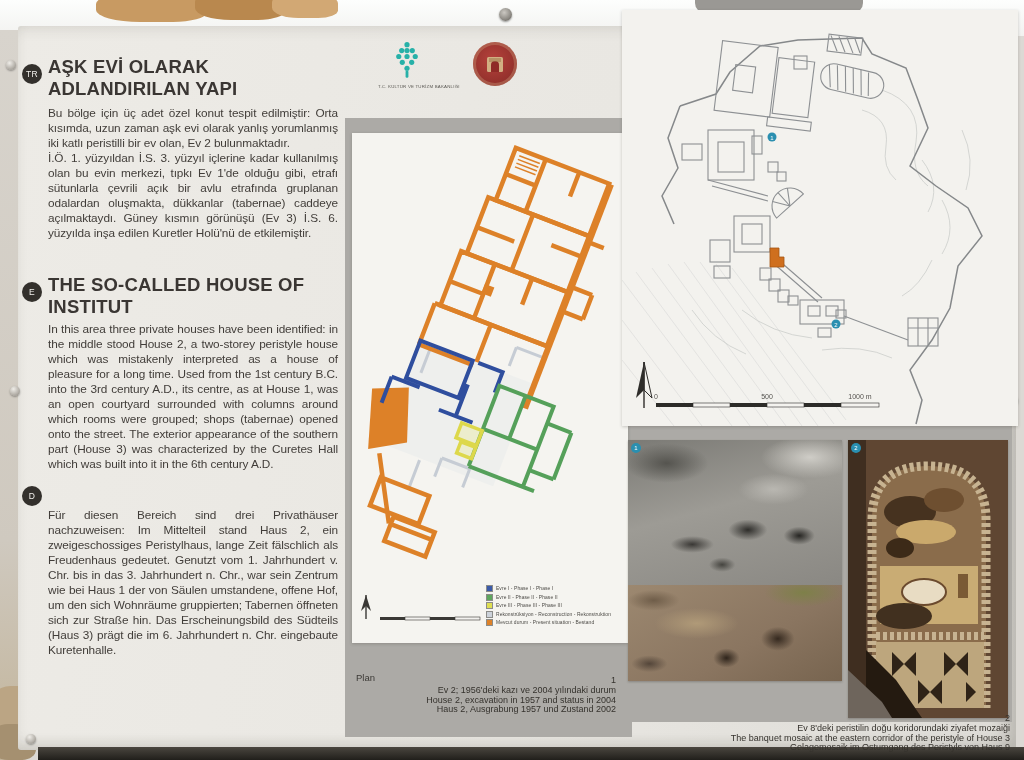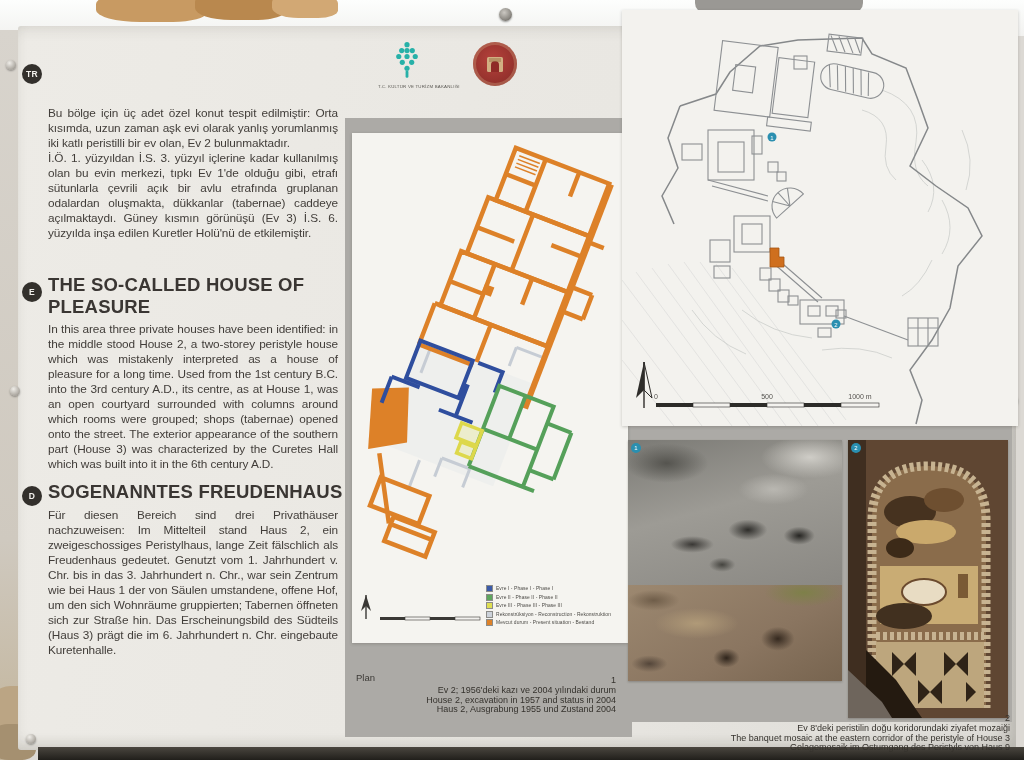--- a/index.html
+++ b/index.html
@@ -11,21 +11,21 @@
   .edge-left{left:0;top:30px;width:20px;height:730px;background:linear-gradient(#d8d4cd,#cfc9bf 70%,#c2b49a);}
   .bottom-shadow{left:38px;top:747px;width:986px;height:13px;background:linear-gradient(#4a463f,#211f1b);}
   
   .sign{left:18px;top:26px;width:998px;height:724px;border-radius:3px;
     background:linear-gradient(100deg,#edebe6 0%,#e9e7e2 55%,#dddbd6 100%);
     box-shadow:inset -12px 0 16px rgba(70,64,56,.18), inset 0 -8px 12px rgba(70,64,56,.08);}
   .bolt{border-radius:50%;background:radial-gradient(circle at 35% 30%,#efede8,#b9b5ae 55%,#87837c);box-shadow:0 1px 2px rgba(0,0,0,.35);}
   .screw{border-radius:50%;background:radial-gradient(circle at 40% 35%,#cbc8c2,#8d8a84 60%,#55524c);box-shadow:0 1px 2px rgba(0,0,0,.4);}
   
   .badge{width:20px;height:20px;border-radius:50%;background:#33302c;color:#f2f0ec;
-    font-size:8.5px;font-weight:bold;display:flex;align-items:center;justify-content:center;letter-spacing:.3px;}
+    font-size:8.5px;font-weight:normal;display:flex;align-items:center;justify-content:center;letter-spacing:.3px;}
   .sec-title{color:#3a3633;font-weight:bold;font-size:18.5px;line-height:22px;letter-spacing:.2px;}
   .sec-body{color:#413d39;font-size:11.8px;line-height:15px;text-align:justify;white-space:pre-line;letter-spacing:-.1px;}
   
   .logo-cap{font-size:4.4px;color:#5c5a55;text-align:center;letter-spacing:.2px;white-space:nowrap;}
   .redlogo{width:44px;height:44px;border-radius:50%;background:radial-gradient(circle at 45% 40%,#b5423c,#92302b 70%,#7e2723);
     display:flex;align-items:center;justify-content:center;box-shadow:inset 0 0 0 3px rgba(210,165,130,.35);}
   .oai-title{font-size:26px;font-weight:bold;color:#272b33;letter-spacing:1px;line-height:26px;}
   .oai-line{font-size:4.3px;color:#6b6965;letter-spacing:.4px;line-height:5.4px;white-space:nowrap;}
   .oai-red{color:#a3322e;}
   
@@ -82,30 +82,31 @@
   <div class="abs sign"></div>
   <div class="abs bottom-shadow"></div>
 
   <div class="abs screw" style="left:499px;top:8px;width:13px;height:13px;"></div>
   <div class="abs bolt" style="left:6px;top:60px;width:10px;height:10px;"></div>
   <div class="abs bolt" style="left:10px;top:386px;width:10px;height:10px;"></div>
   <div class="abs bolt" style="left:26px;top:734px;width:10px;height:10px;"></div>
   <div class="abs bolt" style="left:1007px;top:395px;width:11px;height:11px;"></div>
 
   <div class="abs badge" style="left:22px;top:64px;">TR</div>
+  <div class="abs sec-title" style="left:48px;top:56px;width:300px;white-space:pre-line;">AŞK EVİ OLARAK
+ADLANDIRILAN YAPI</div>
   <div class="abs sec-body" style="left:48px;top:106px;width:290px;">Bu bölge için üç adet özel konut tespit edilmiştir: Orta kısımda, uzun zaman aşk evi olarak yanlış yorumlanmış iki katlı peristilli bir ev olan, Ev 2 bulunmaktadır.
 İ.Ö. 1. yüzyıldan İ.S. 3. yüzyıl içlerine kadar kullanılmış olan bu evin merkezi, tıpkı Ev 1'de olduğu gibi, etrafı sütunlarla çevrili açık bir avlu etrafında gruplanan odalardan oluşmakta, dükkanlar (tabernae) caddeye açılmaktaydı. Güney kısmın görünüşü (Ev 3) İ.S. 6. yüzyılda inşa edilen Kuretler Holü'nü de etkilemiştir.</div>
 
   <div class="abs badge" style="left:22px;top:282px;">E</div>
   <div class="abs sec-title" style="left:48px;top:274px;width:300px;white-space:pre-line;">THE SO-CALLED HOUSE OF
-PLEASURE</div>
+INSTITUT</div>
   <div class="abs sec-body" style="left:48px;top:322px;width:290px;">In this area three private houses have been identified: in the middle stood House 2, a two-storey peristyle house which was mistakenly interpreted as a house of pleasure for a long time. Used from the 1st century B.C. into the 3rd century A.D., its centre, as at House 1, was an open courtyard surrounded with columns around which rooms were grouped; shops (tabernae) opened onto the street. The exterior appearance of the southern part (House 3) was characterized by the Curetes Hall which was built into it in the 6th century A.D.</div>
 
   <div class="abs badge" style="left:22px;top:486px;">D</div>
-  <div class="abs sec-title" style="left:48px;top:481px;width:320px;">SOGENANNTES FREUDENHAUS</div>
   <div class="abs sec-body" style="left:48px;top:508px;width:290px;">Für diesen Bereich sind drei Privathäuser nachzuweisen: Im Mittelteil stand Haus 2, ein zweigeschossiges Peristylhaus, lange Zeit fälschlich als Freudenhaus gedeutet. Genutzt vom 1. Jahrhundert v. Chr. bis in das 3. Jahrhundert n. Chr., war sein Zentrum wie bei Haus 1 der von Säulen umstandene, offene Hof, um den sich Wohnräume gruppierten; Tabernen öffneten sich zur Straße hin. Das Erscheinungsbild des Südteils (Haus 3) prägt die im 6. Jahrhundert n. Chr. eingebaute Kuretenhalle.</div>
 
   <div class="abs" style="left:378px;top:40px;width:58px;text-align:center;">
     <svg width="30" height="40" viewBox="0 0 24 34" style="display:inline-block">
       <g fill="#27b1a8">
         <circle cx="12" cy="4" r="2.2"></circle>
           <circle cx="7.5" cy="9" r="2.2"></circle>
           <circle cx="16.5" cy="9" r="2.2"></circle>
         <circle cx="12" cy="9" r="2.2"></circle>
           <circle cx="5" cy="14" r="2.2"></circle>
@@ -309,21 +310,21 @@
       <polygon points="18,278 18,210 48,240 74,278" fill="#241a10"></polygon>
       <polygon points="0,278 0,230 34,262 44,278" fill="#6e655c"></polygon>
     </svg>
     <div class="abs ph-marker" style="left:3px;top:3px;">2</div>
   </div>
 
   <div class="abs caption" style="left:400px;top:676px;width:216px;">
     <span class="num">1</span>
     <span class="num">Ev 2; 1956'deki kazı ve 2004 yılındaki durum</span>
     <span class="num">House 2, excavation in 1957 and status in 2004</span>
-    <span class="num">Haus 2, Ausgrabung 1955 und Zustand 2004</span>
+    <span class="num">Haus 2, Ausgrabung 1957 und Zustand 2002</span>
   </div>
   <div class="abs caption" style="left:730px;top:714px;width:280px;">
     <span class="num">2</span>
     <span class="num">Ev 8'deki peristilin doğu koridorundaki ziyafet mozaiği</span>
     <span class="num">The banquet mosaic at the eastern corridor of the peristyle of House 3</span>
     <span class="num">Gelagemosaik im Ostumgang des Peristyls von Haus 9</span>
   </div>
 
 </div>
 

